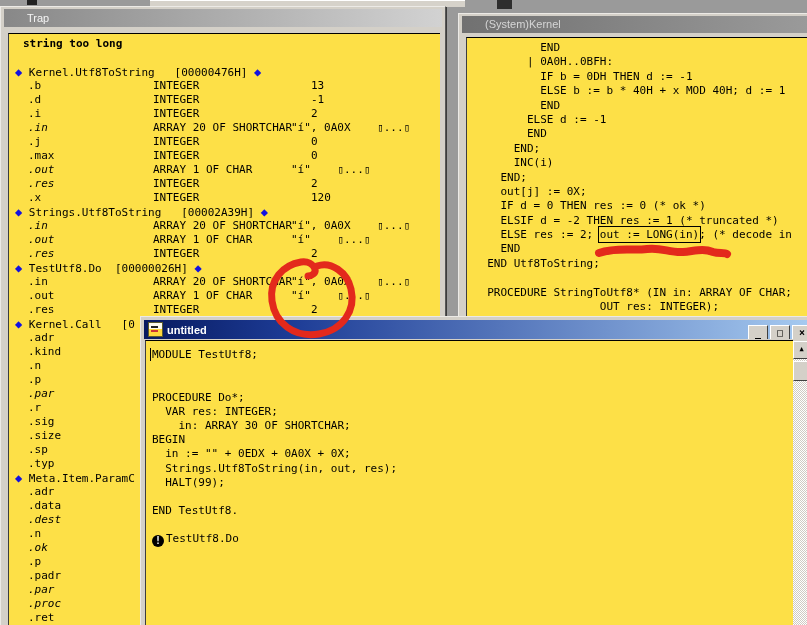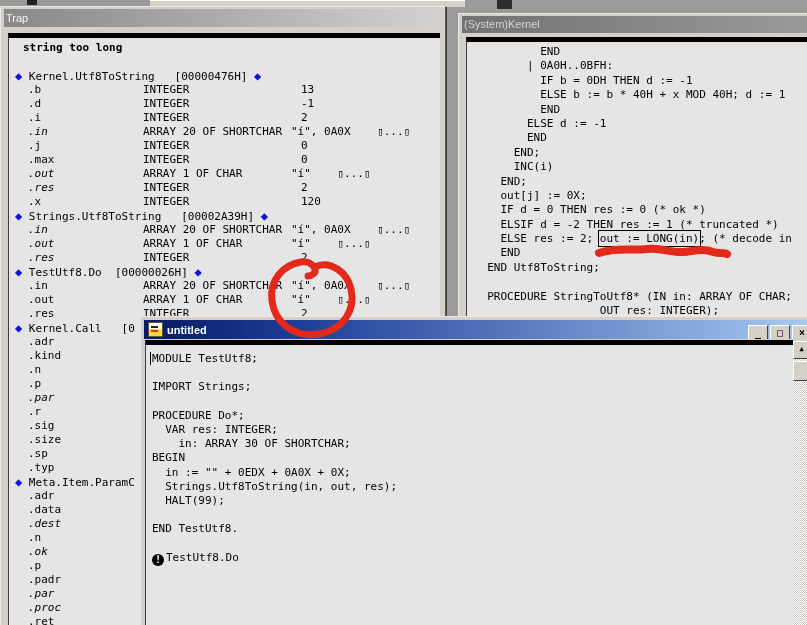--- a/index.html
+++ b/index.html
@@ -5,39 +5,39 @@
   html,body{margin:0;padding:0}
   body{width:807px;height:625px;overflow:hidden;position:relative;background:#9a9a9a;
        font-family:"DejaVu Sans Mono",monospace;}
   
   .win{position:absolute;background:#d4d0c8;
        border-top:1px solid #eceae6;border-left:1px solid #eceae6;
        border-right:1px solid #585858;border-bottom:1px solid #585858;
        box-shadow:1px 1px 0 #3c3c3c;}
   .titlebar{position:absolute;left:3px;top:2px;right:3px;height:18px;
             font-family:"Liberation Sans",sans-serif;font-size:11px;line-height:18px;
-            padding-left:2px;overflow:hidden;white-space:nowrap;}
+            padding-left:23px;overflow:hidden;white-space:nowrap;}
   .titlebar.inactive{background:linear-gradient(90deg,#888888,#d2d2d2);color:#f4f4f4;}
   .titlebar.kernelbar{background:linear-gradient(90deg,#717171,#9b9b9b);color:#d6d6d6;}
   .titlebar.activebar{background:linear-gradient(90deg,#081a60 0%,#1d3c96 22%,#a6caf0 100%);
             color:#fff;font-weight:bold;display:flex;align-items:center;padding-left:4px;}
-  .pane{position:absolute;background:#e5e5e5;border-top:5px solid #000000;border-left:1px solid #3d3d3d;
+  .pane{position:absolute;background:#fde047;border-top:1px solid #000000;border-left:1px solid #3d3d3d;
         overflow:hidden;font-size:11px;}
   
   .trap-pane{padding:3px 0 0 6px;line-height:14px;}
   .t-err{font-weight:bold;height:14px;padding-left:8px;white-space:pre;}
   .t-blank{height:14px}
   .shead{height:14px;white-space:pre;}
   .dmd{color:#1212e0;font-size:12px;}
   .vrow{position:relative;height:14px;}
   .vn{position:absolute;left:13px;white-space:pre;}
   .vn.it{font-style:italic;}
-  .vt{position:absolute;left:128px;white-space:pre;text-align:center;}
+  .vt{position:absolute;left:138px;white-space:pre;text-align:center;}
   .vv{position:absolute;left:276px;white-space:pre;}
-  .vv.num{left:286px;}
+  .vv.num{left:296px;}
   
   .kline{height:14.4px;white-space:pre;}
   .uline{height:14.2px;white-space:pre;}
   .boxed{outline:1px solid #000;outline-offset:1px;}
   .b{font-weight:normal;}
   .cmdr{display:inline-block;width:12px;height:12px;border-radius:50%;background:#000;
         color:#fff;font:bold 10px/12px "DejaVu Sans Mono",monospace;text-align:center;
         vertical-align:-2px;margin-right:2px;}
   
   .btnrow{position:absolute;top:5px;right:-2px;display:flex;gap:2px;}
@@ -258,21 +258,20 @@
       <span class="tbtn">_</span>
       <span class="tbtn">□</span>
       <span class="tbtn">×</span>
     </span>
   </div>
   <div class="pane" style="left:4px;top:23px;right:20px;bottom:0;padding:7px 0 0 6px;">
     <div class="caret"></div>
     <div id="untitled-lines">
         <div class="uline">MODULE TestUtf8;</div>
         <div class="uline"></div>
-        <div class="uline">IMPORT Strings;</div>
         <div class="uline"></div>
         <div class="uline">PROCEDURE Do*;</div>
         <div class="uline">  VAR res: INTEGER;</div>
         <div class="uline">    in: ARRAY 30 OF SHORTCHAR;</div>
         <div class="uline">BEGIN</div>
         <div class="uline">  in := "" + 0EDX + 0A0X + 0X;</div>
         <div class="uline">  Strings.Utf8ToString(in, out, res);</div>
         <div class="uline">  HALT(99);</div>
         <div class="uline"></div>
         <div class="uline">END TestUtf8.</div>

